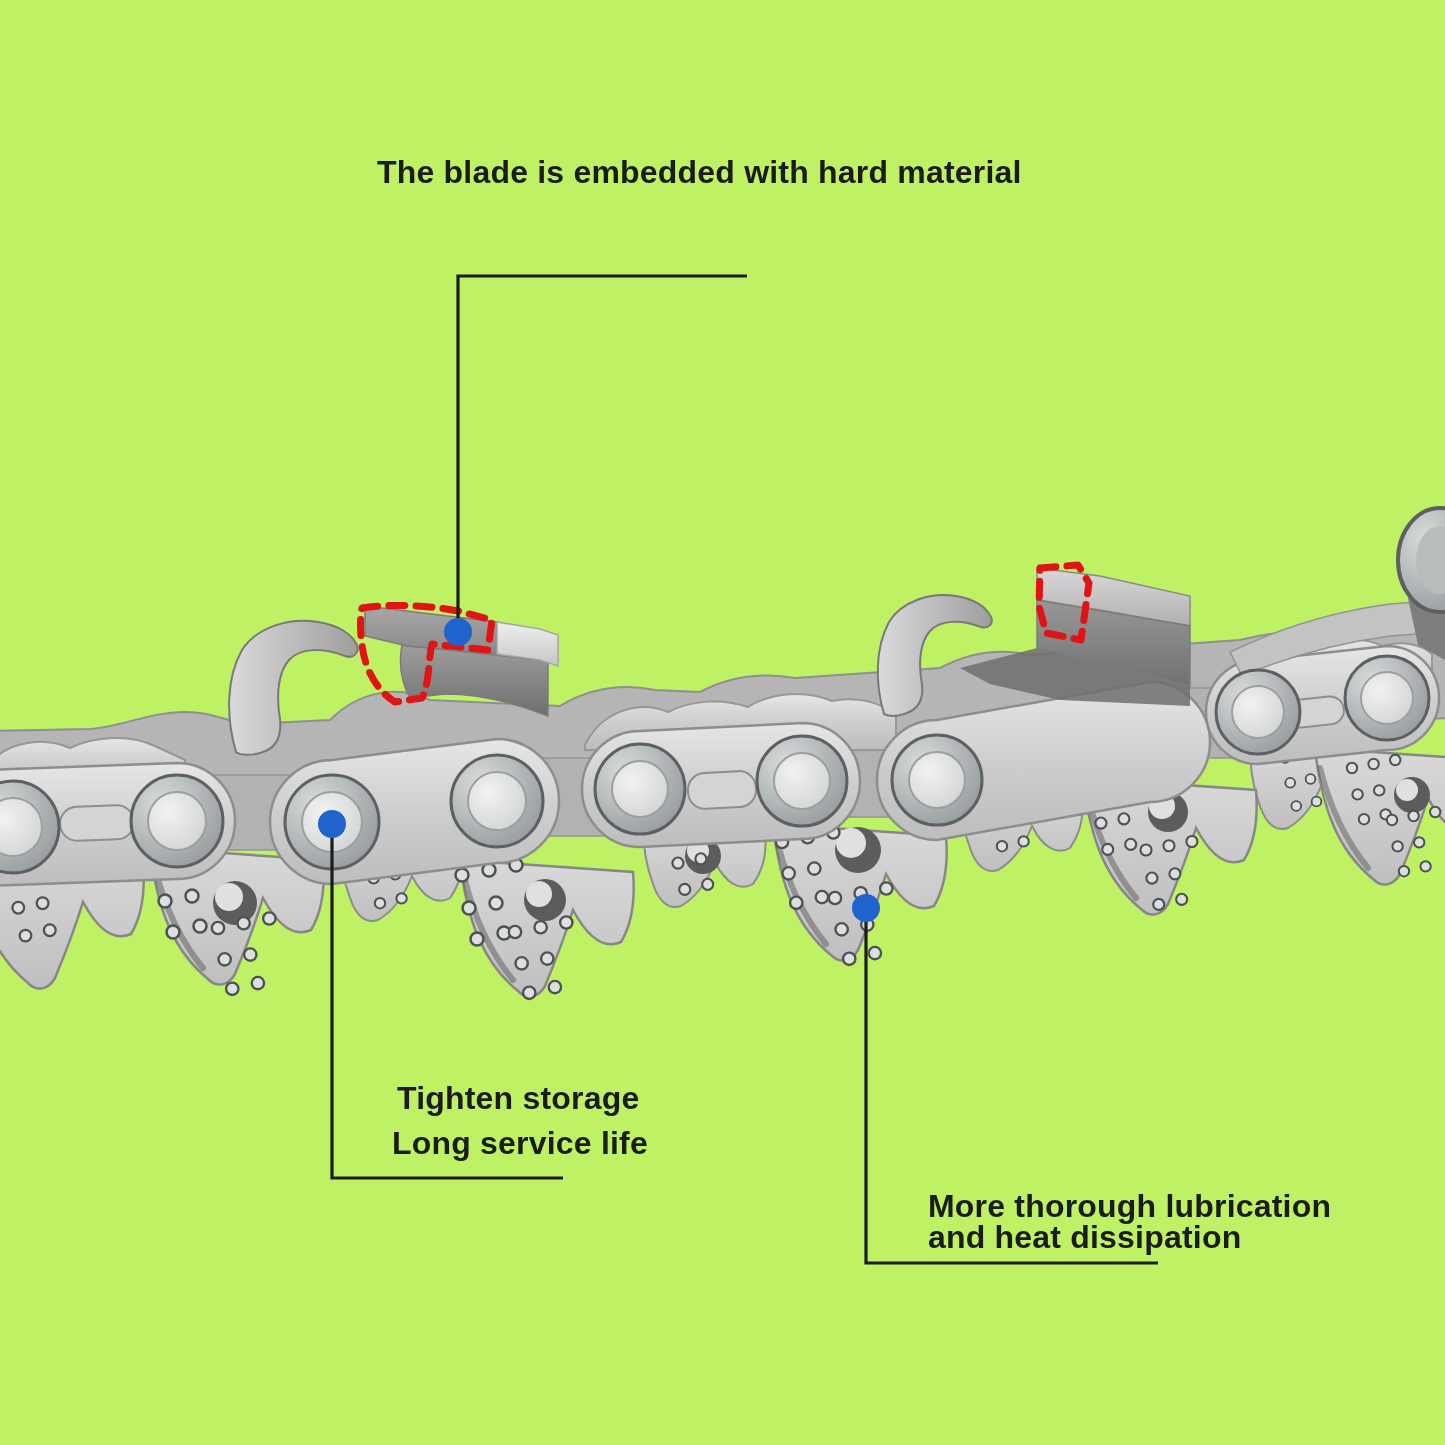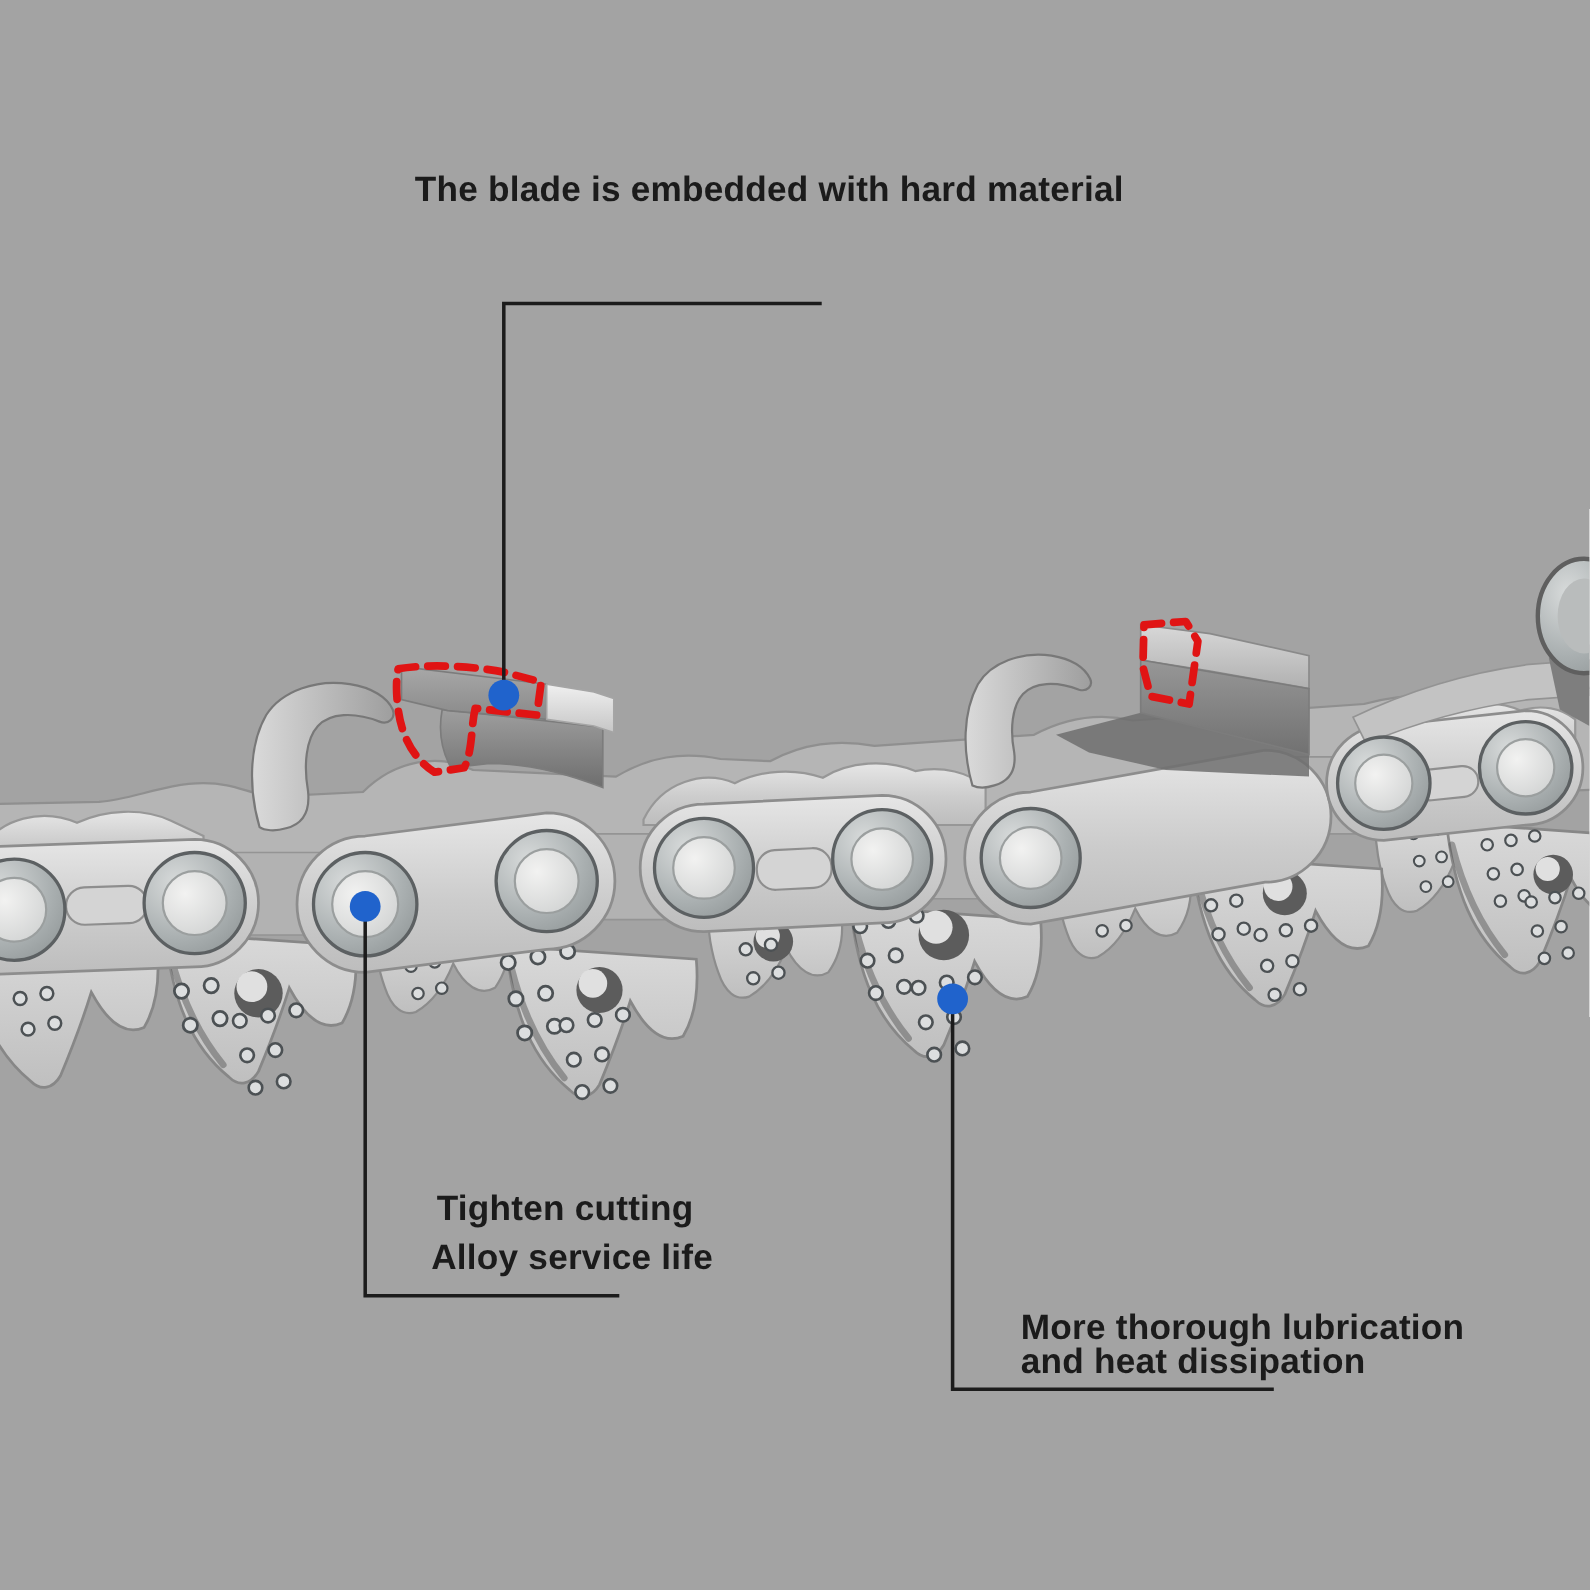--- a/index.html
+++ b/index.html
@@ -1,19 +1,19 @@
 <!DOCTYPE html>
 <html><head>
 <meta charset="utf-8">
 <style>
   html,body{margin:0;padding:0;background:#ffffff;}
   #stage{
     position:relative;
     width:1445px;height:1445px;
-    background:#a3a3a3;
+    background:#bef264;
     overflow:hidden;
     font-family:"Liberation Sans", sans-serif;
   }
   #chain-svg{position:absolute;left:0;top:0;width:1445px;height:1445px;}
   .ann{
     position:absolute;
     color:#1b1b1b;
     font-size:32px;
     font-weight:700;
     letter-spacing:0.2px;
@@ -227,19 +227,19 @@
     <path class="callout" d="M332,836 L332,1178 L563,1178"></path>
     <path class="callout" d="M866,920 L866,1263 L1158,1263"></path>
 
     <circle class="cdot" cx="458" cy="632" r="14"></circle>
     <circle class="cdot" cx="332" cy="824" r="14"></circle>
     <circle class="cdot" cx="866" cy="908" r="14"></circle>
   </svg>
 
   <div class="ann" style="left:377px;top:156px;">The blade is embedded with hard material</div>
 
-  <div class="ann" style="left:397px;top:1082px;">Tighten cutting</div>
-  <div class="ann" style="left:392px;top:1127px;">Alloy service life</div>
+  <div class="ann" style="left:397px;top:1082px;">Tighten storage</div>
+  <div class="ann" style="left:392px;top:1127px;">Long service life</div>
 
   <div class="ann" style="left:928px;top:1221px;">and heat dissipation</div>
   <div class="ann" style="left:928px;top:1190px;">More thorough lubrication</div>
 
 </div>
 
 </body></html>

